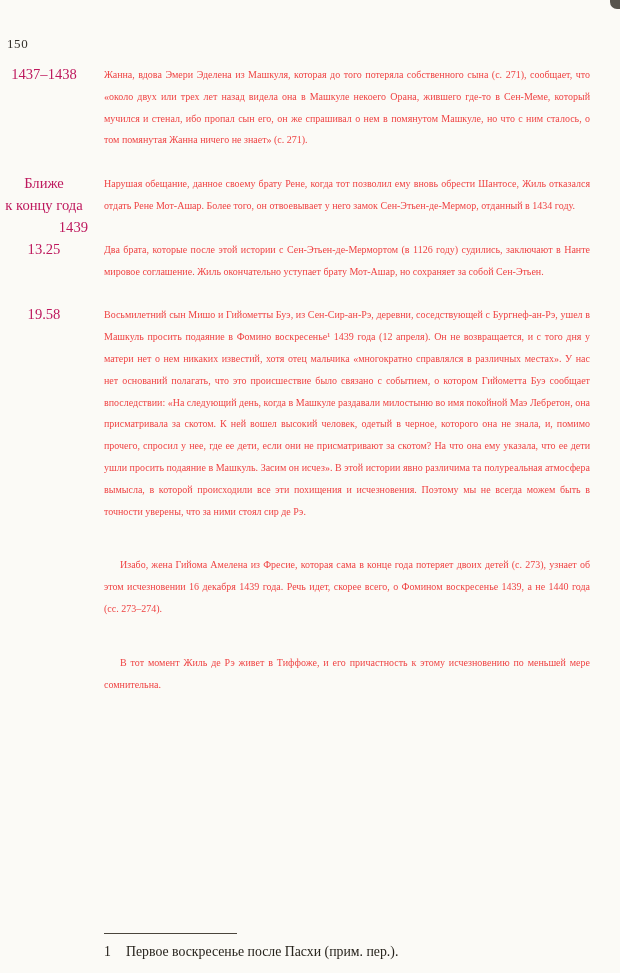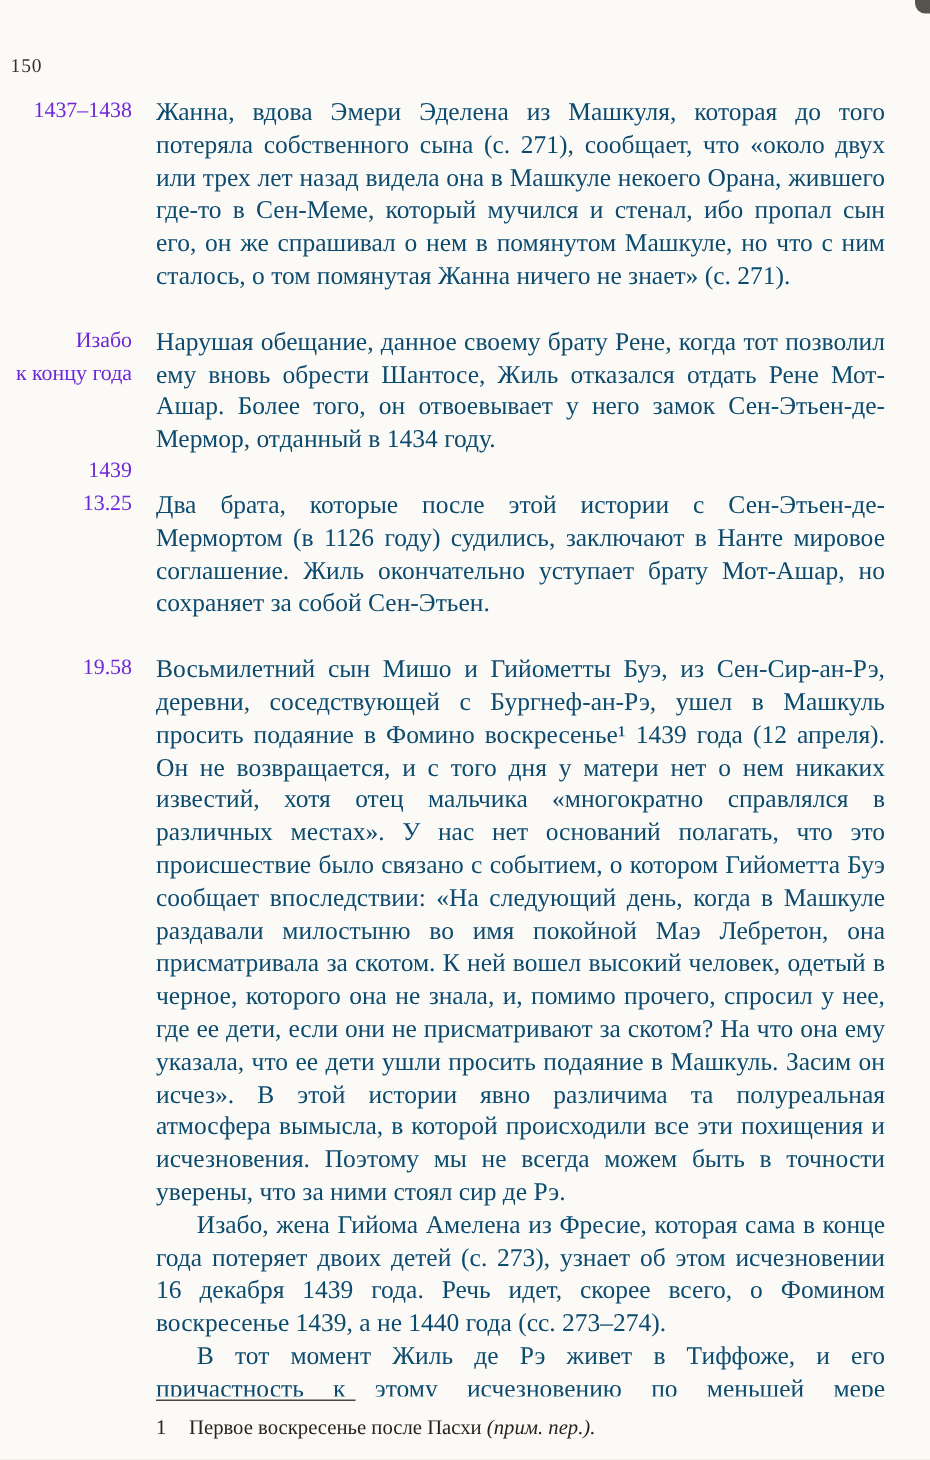--- a/index.html
+++ b/index.html
@@ -36,39 +36,39 @@
     padding-right: 30px;
   }
   .entry {
     display: grid;
     grid-template-columns: 88px 1fr;
     column-gap: 16px;
     margin-bottom: 22px;
   }
   .date-col {
     position: relative;
-    text-align: right;
+    text-align: center;
     font-size: 14.6px;
     line-height: 21.8px;
-    color: #6d28d9;
+    color: #be185d;
     white-space: nowrap;
   }
   .date-line.raised {
     position: absolute;
     right: 0; bottom: 100%;
     white-space: nowrap;
   }
   .text-col {
-    font-size: 17px;
+    font-size: 10px;
     line-height: 21.8px;
     text-align: justify;
-    color: #0c4a6e;
+    color: #ef4444;
   }
   .para { margin: 0; }
-  .para.indent { text-indent: 1.6em; }
+  .para.indent { text-indent: 1.6em; margin-top: 32px; }
   .footnote-area {
     position: absolute;
     left: 104px; right: 30px; bottom: 12px;
     background: #fbfaf6;
     padding-top: 2px;
   }
   .footnote-rule {
     width: 133px; height: 1px;
     background: #4a453c;
     margin-bottom: 9px;
@@ -76,21 +76,21 @@
   .footnote-line {
     font-size: 13.8px;
     line-height: 18px;
     color: #27231c;
   }
   .fn-marker {
     display: inline-block;
     min-width: 9px;
     margin-right: 13px;
   }
-  .fn-italic { font-style: italic; }
+  .fn-italic { }
 </style>
 </head>
 <body>
 
 <div class="page">
 
   <div class="scan-artifact"></div>
 
   <div class="page-number">150</div>
 
@@ -100,21 +100,21 @@
       <div class="date-col">
         <div class="date-line">1437–1438</div>
       </div>
       <div class="text-col">
         <p class="para">Жанна, вдова Эмери Эделена из Машкуля, которая до того потеряла собственного сына (с. 271), сообщает, что «около двух или трех лет назад видела она в Машкуле некоего Орана, жившего где-то в Сен-Меме, который мучился и стенал, ибо пропал сын его, он же спрашивал о нем в помянутом Машкуле, но что с ним сталось, о том помянутая Жанна ничего не знает» (с. 271).</p>
       </div>
     </section>
 
     <section class="entry">
       <div class="date-col">
-        <div class="date-line">Изабо</div>
+        <div class="date-line">Ближе</div>
         <div class="date-line">к концу года</div>
       </div>
       <div class="text-col">
         <p class="para">Нарушая обещание, данное своему брату Рене, когда тот позволил ему вновь обрести Шантосе, Жиль отказался отдать Рене Мот-Ашар. Более того, он отвоевывает у него замок Сен-Этьен-де-Мермор, отданный в 1434 году.</p>
       </div>
     </section>
 
     <section class="entry">
       <div class="date-col">
         <div class="date-line raised">1439</div>

